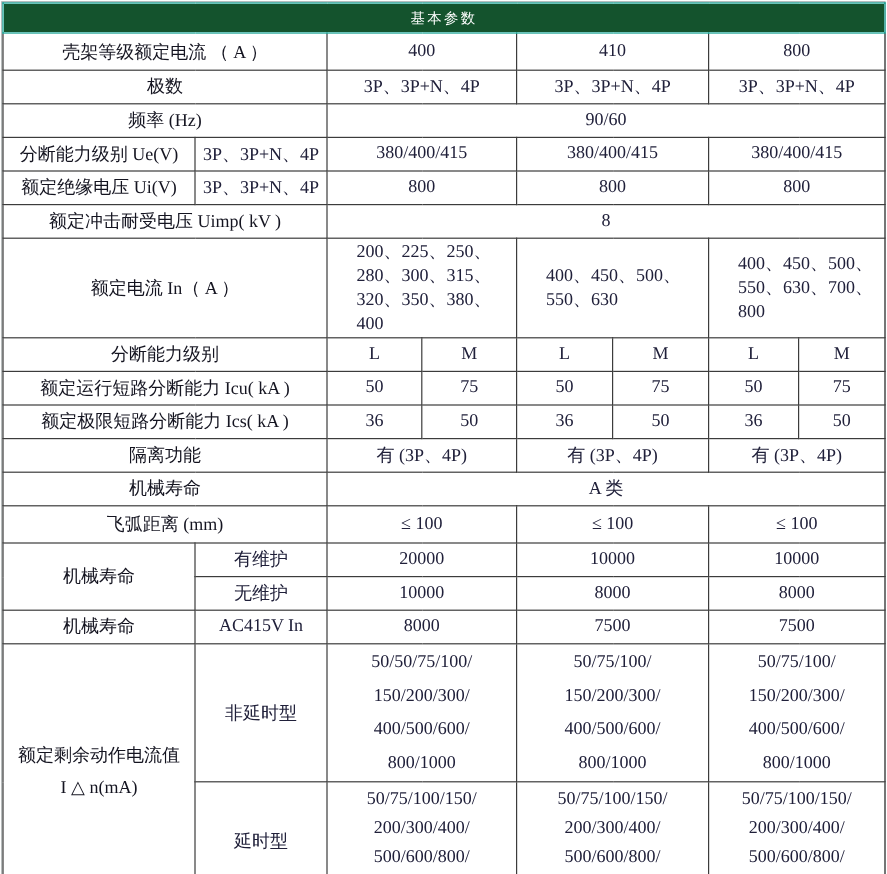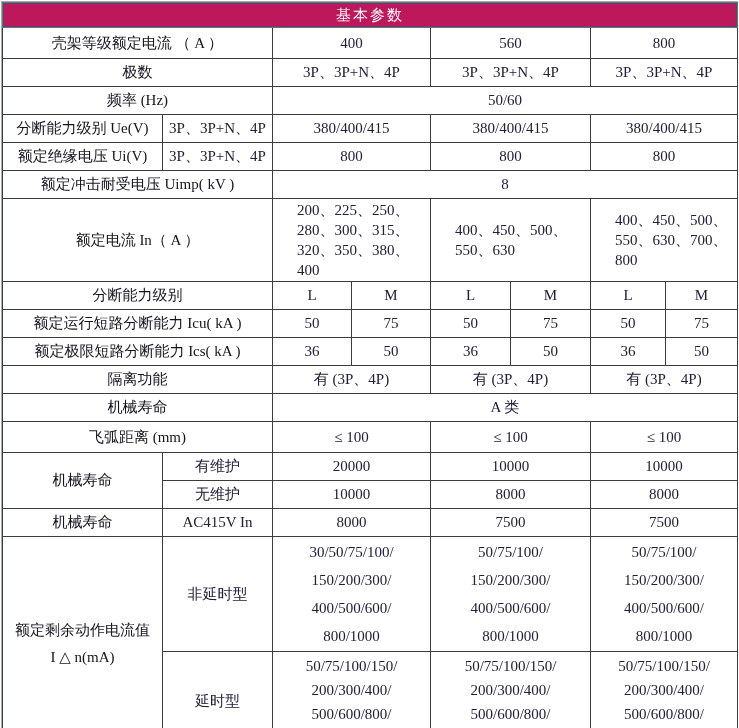--- a/index.html
+++ b/index.html
@@ -17,23 +17,23 @@
   }
   td{
     border:1px solid #3c3c3c;
     text-align:center;
     vertical-align:middle;
     font-size:15px;
     padding:1px 3px;
     overflow:hidden;
   }
   td.header{
-    background:#be185d;
+    background:#14532d;
     color:#ffffff;
-    font-size:15px;
+    font-size:12px;
     letter-spacing:2px;
     border:1px solid #089c8c;
     height:22px;
   }
   .lbl{color:#141420;}
   .list-left{
     white-space:pre-line;
     text-align:left;
     padding-left:24px;
     line-height:20px;
@@ -64,34 +64,34 @@
         <col style="width:72px">
   </colgroup>
   <tbody>
     <tr class="r-hd">
       <td colspan="8" class="header">基本参数</td>
     </tr>
 
     <tr class="r-std2">
       <td colspan="2" class="lbl">壳架等级额定电流 （ A ）</td>
       <td colspan="2">400</td>
-      <td colspan="2">560</td>
+      <td colspan="2">410</td>
       <td colspan="2">800</td>
     </tr>
 
     <tr class="r-std">
       <td colspan="2" class="lbl">极数</td>
       <td colspan="2">3P、3P+N、4P</td>
       <td colspan="2">3P、3P+N、4P</td>
       <td colspan="2">3P、3P+N、4P</td>
     </tr>
 
     <tr class="r-std">
       <td colspan="2" class="lbl">频率 (Hz)</td>
-      <td colspan="6">50/60</td>
+      <td colspan="6">90/60</td>
     </tr>
 
     <tr class="r-std">
       <td class="lbl">分断能力级别 Ue(V)</td>
       <td>3P、3P+N、4P</td>
       <td colspan="2">380/400/415</td>
       <td colspan="2">380/400/415</td>
       <td colspan="2">380/400/415</td>
     </tr>
 
@@ -189,21 +189,21 @@
       <td>AC415V In</td>
       <td colspan="2">8000</td>
       <td colspan="2">7500</td>
       <td colspan="2">7500</td>
     </tr>
 
     <tr class="r-ndl">
       <td rowspan="2" class="lbl res-lbl">额定剩余动作电流值
 I △ n(mA)</td>
       <td>非延时型</td>
-      <td colspan="2" class="list-c28">30/50/75/100/
+      <td colspan="2" class="list-c28">50/50/75/100/
 150/200/300/
 400/500/600/
 800/1000</td>
       <td colspan="2" class="list-c28">50/75/100/
 150/200/300/
 400/500/600/
 800/1000</td>
       <td colspan="2" class="list-c28">50/75/100/
 150/200/300/
 400/500/600/

